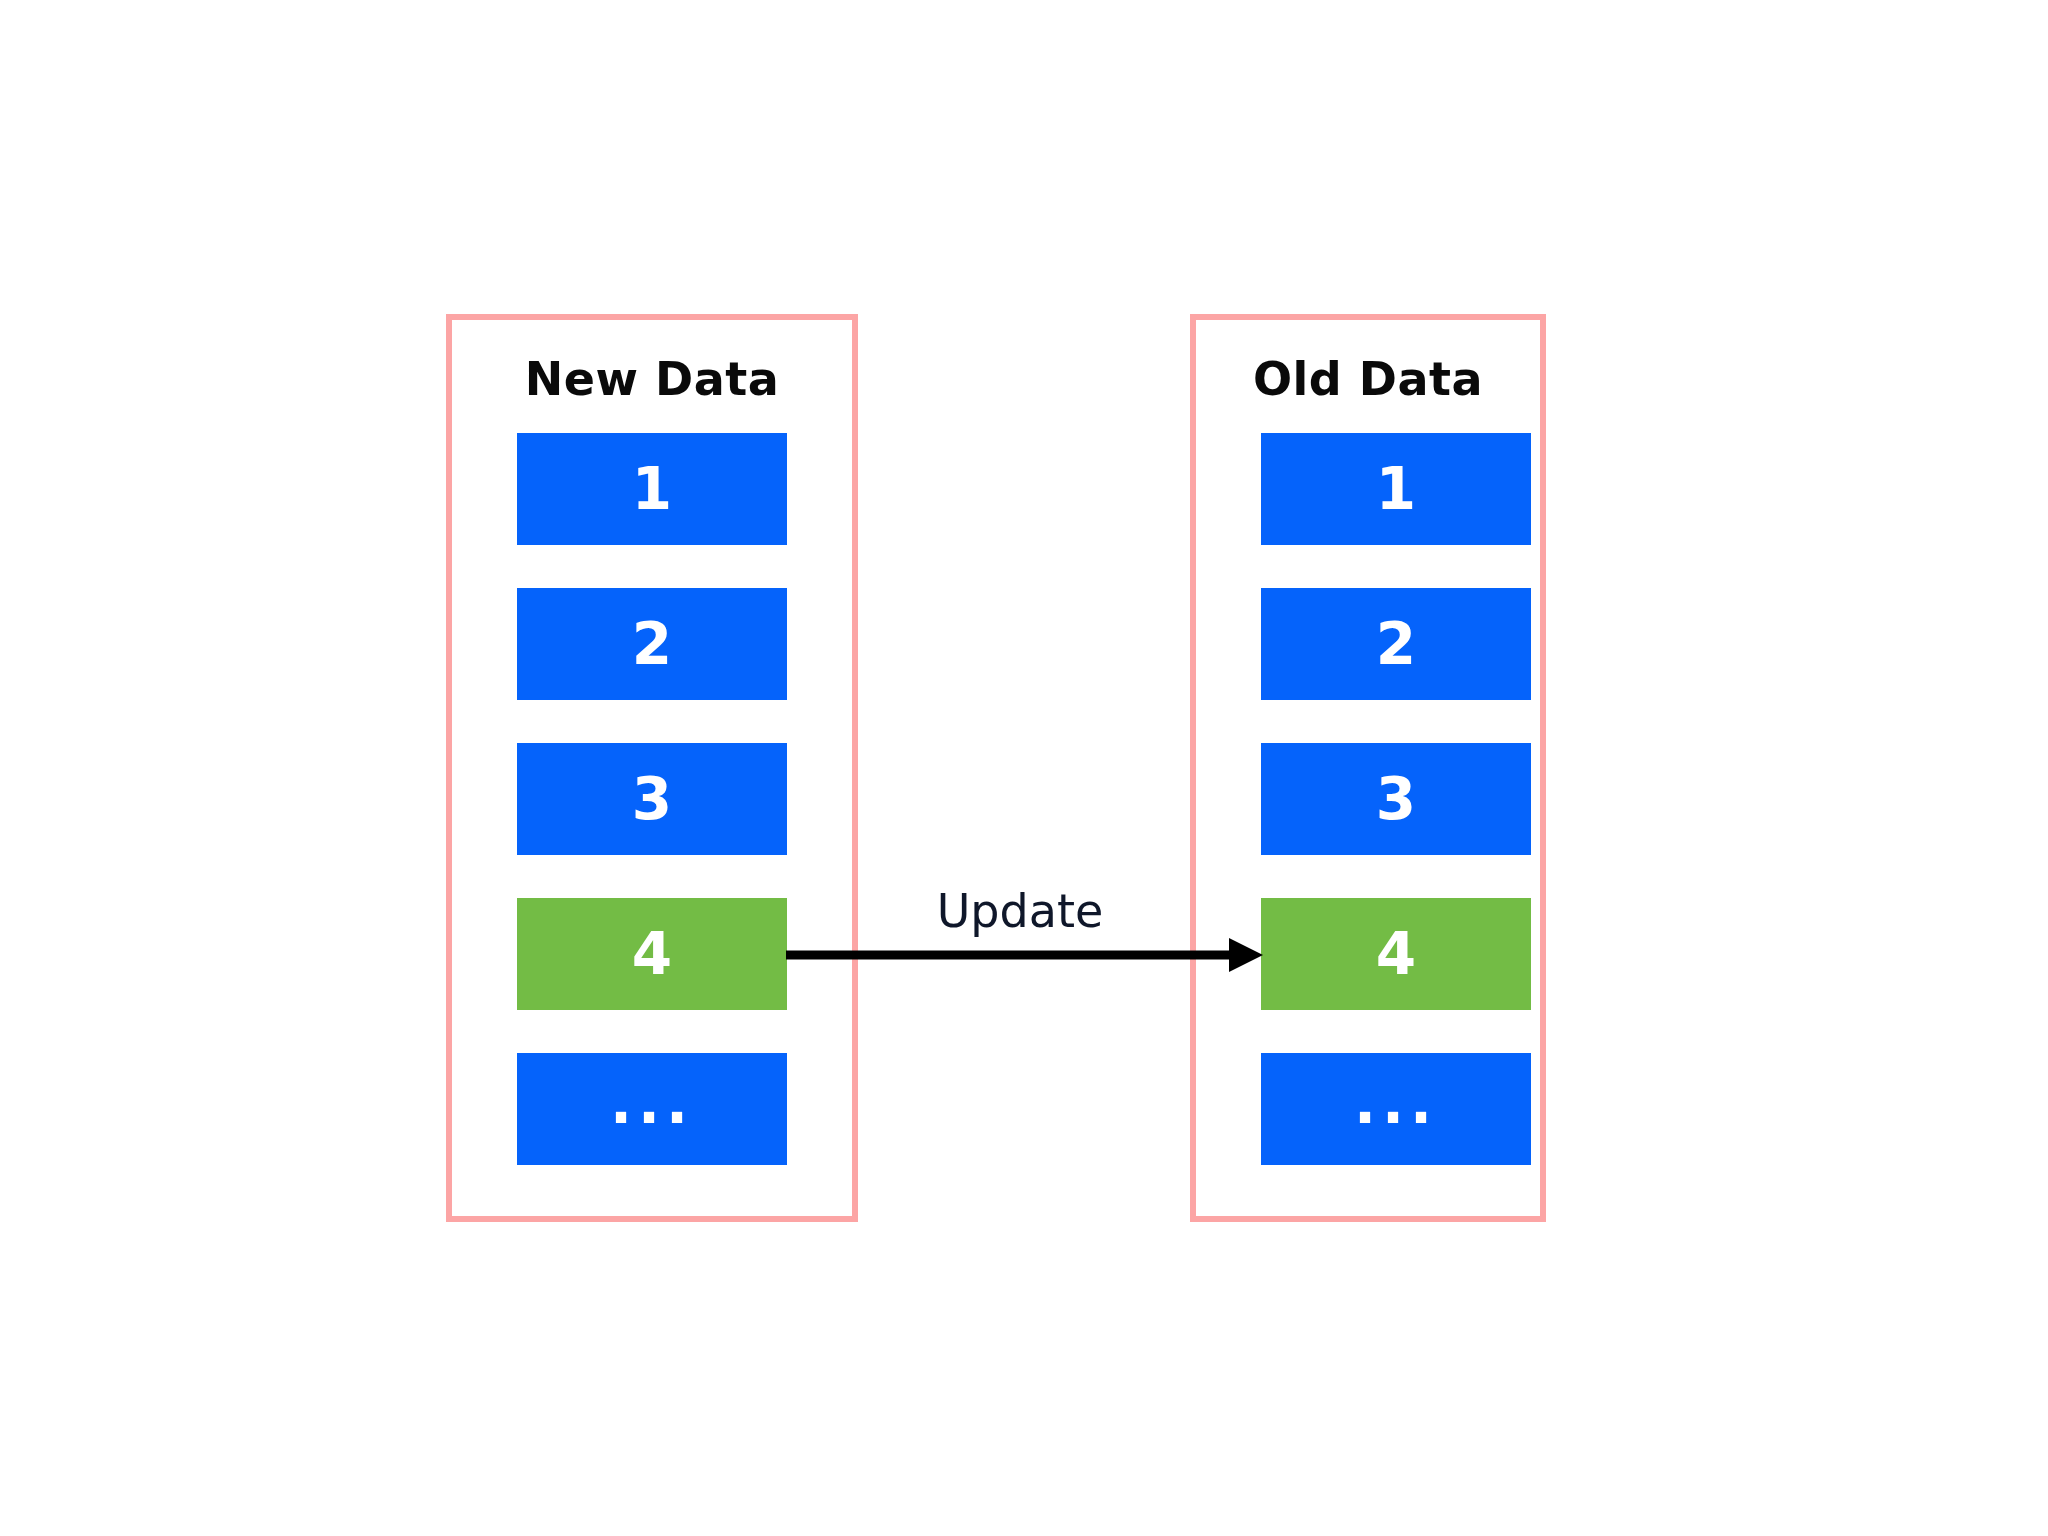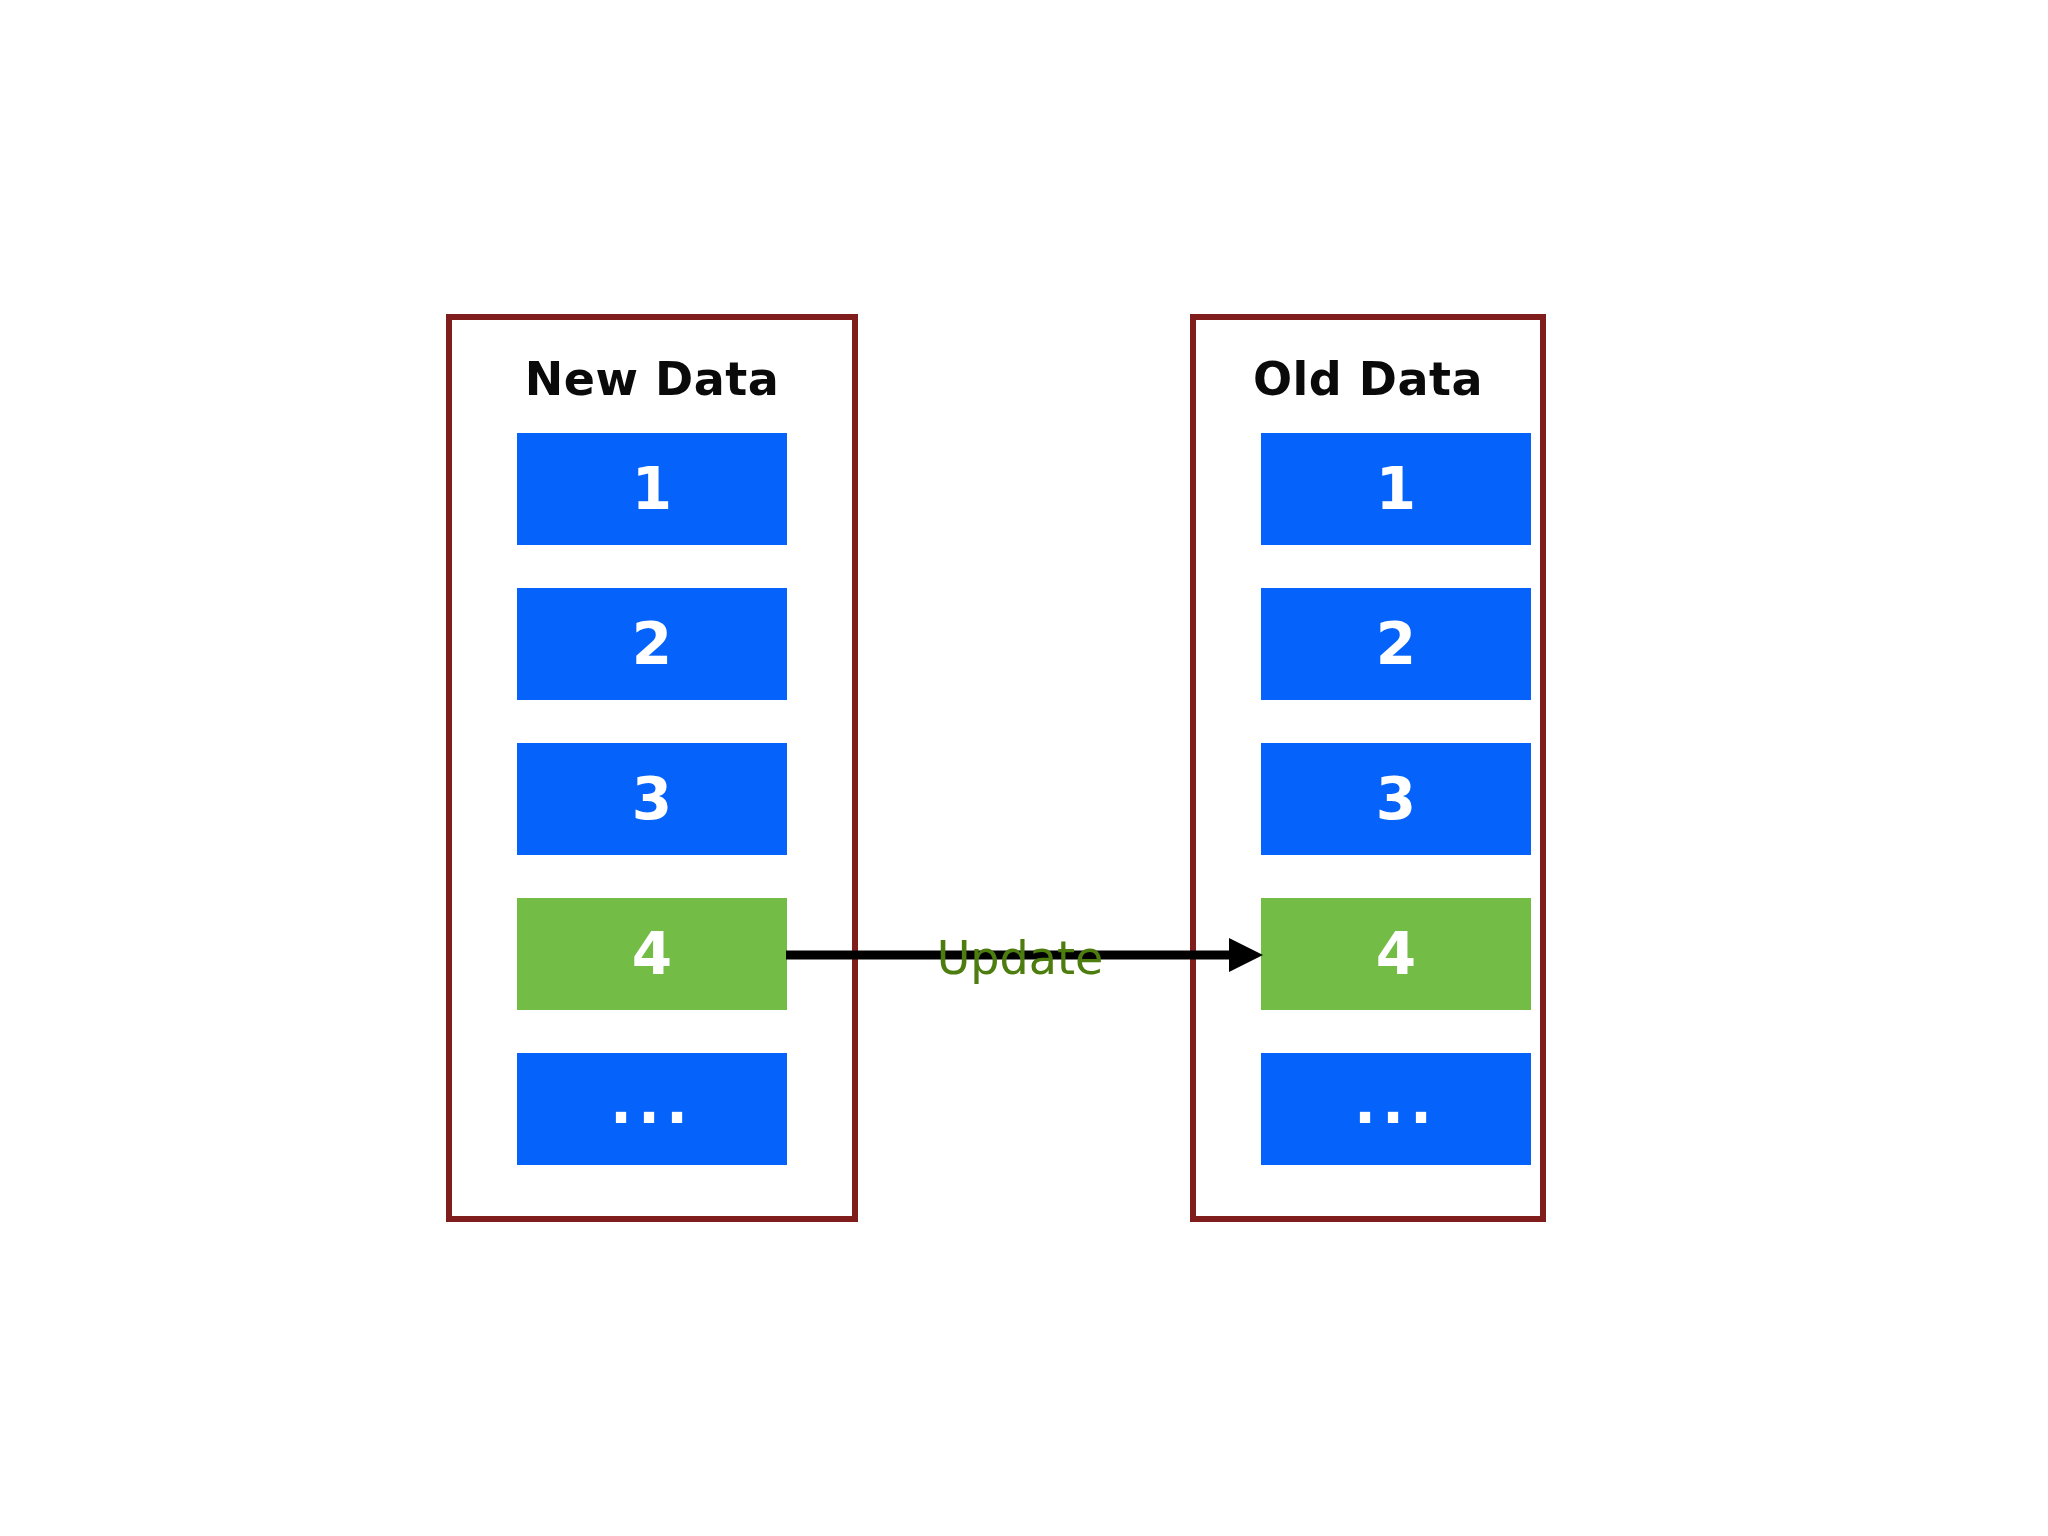--- a/index.html
+++ b/index.html
@@ -18,21 +18,21 @@
     height: 1536px;
     background: #ffffff;
     overflow: hidden;
   }
 
   
   .panel {
     position: absolute;
     box-sizing: border-box;
     background: #ffffff;
-    border: 6px solid #7f1d1d;
+    border: 6px solid #fca5a5;
   }
   #panel-new  { left: 446px;  top: 314px; width: 412px; height: 908px; }
   #panel-old  { left: 1190px; top: 314px; width: 356px; height: 908px; }
 
   .panel-title {
     position: absolute;
     left: 0;
     right: 0;
     top: 36px;
     text-align: center;
@@ -87,24 +87,23 @@
     pointer-events: none;
   }
   #arrow-label {
     position: absolute;
     left: 860px;
     top: 888px;
     width: 320px;
     text-align: center;
     font-size: 46px;
     font-weight: 400;
-    color: #4d7c0f;
+    color: #0f172a;
     line-height: 1;
     white-space: nowrap;
-    margin-top: 47px;
   }
 </style>
 </head>
 <body>
 
 <div id="canvas">
 
   <div class="panel" id="panel-new">
     <div class="panel-title">New Data</div>
 

